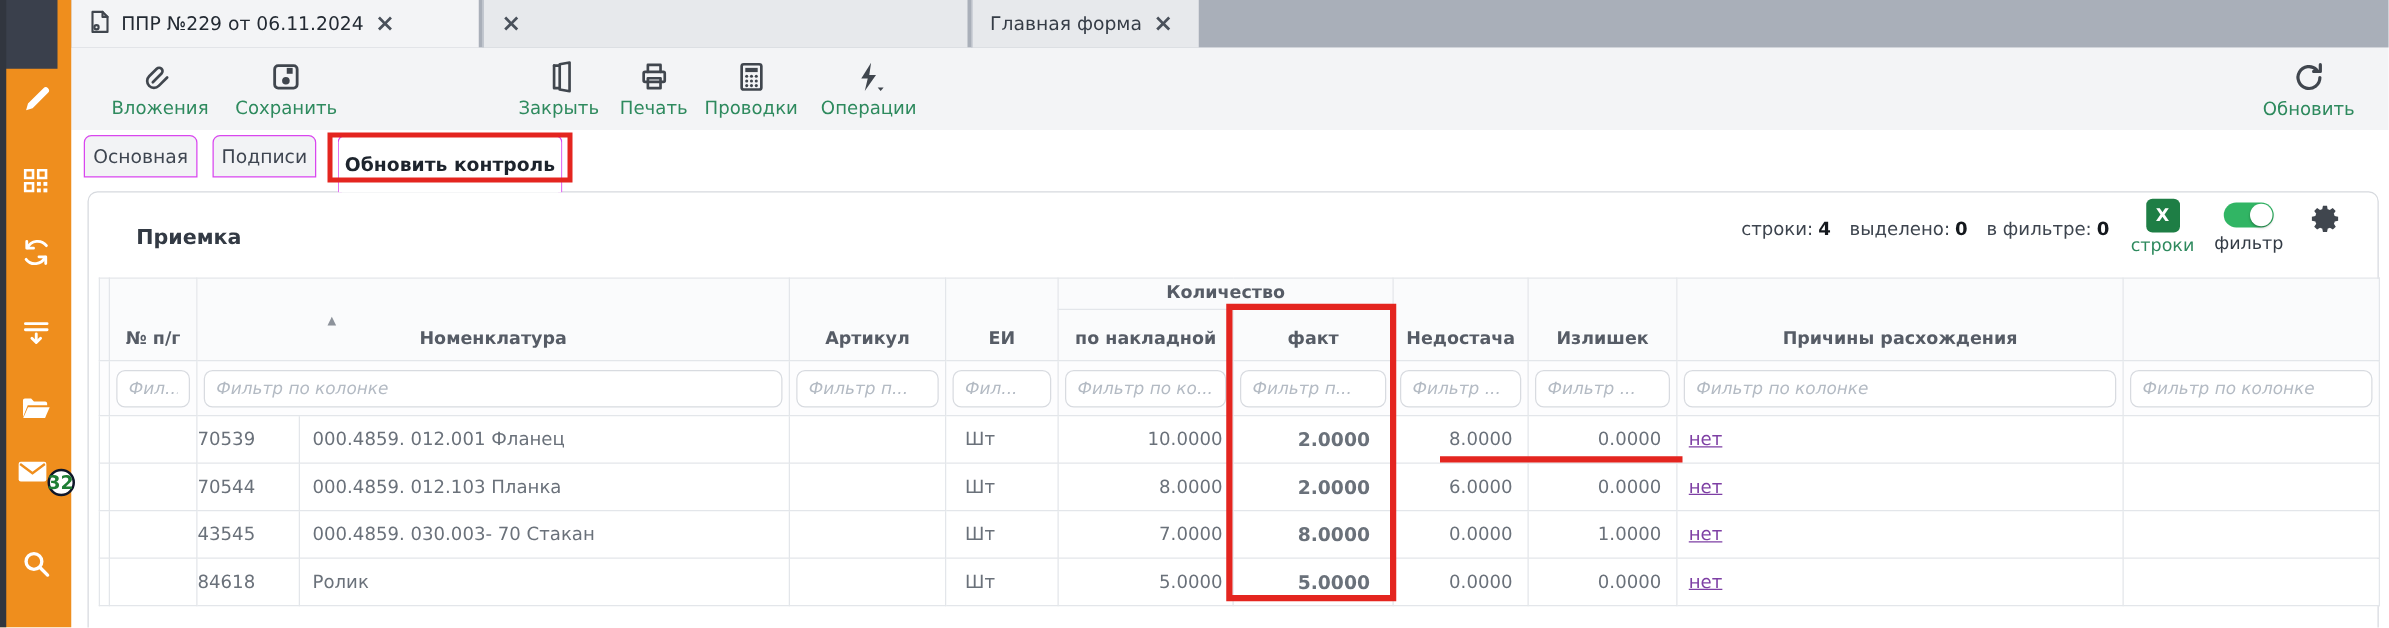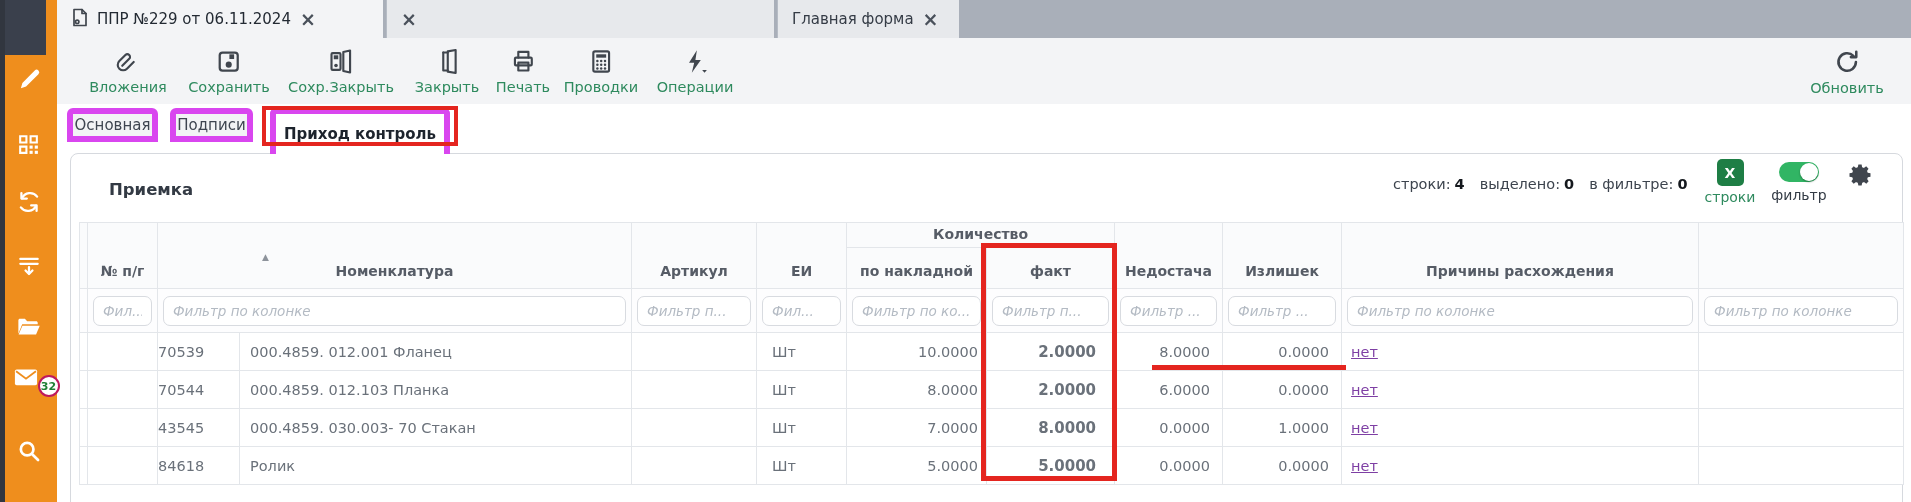--- a/index.html
+++ b/index.html
@@ -6,38 +6,38 @@
   html,body { width:1911px; height:502px; }
   body { font-family:"DejaVu Sans","Liberation Sans",sans-serif; background:#fff; position:relative; overflow:hidden; }
   #app { position:absolute; inset:0; width:1911px; height:502px; }
 
   
   .edge-strip { position:absolute; left:0; top:0; width:5px; height:502px; background:#31363f; z-index:6; }
   .rail { position:absolute; left:0; top:0; width:57px; height:502px; background:#ef8e1d; z-index:5; }
   .rail-top-square { position:absolute; left:0; top:0; width:46px; height:55px; background:#3a404c; }
   .rail-btn { position:absolute; left:0; width:57px; height:40px; display:flex; align-items:center; justify-content:center; cursor:pointer; }
   .rail-btn svg { display:block; }
-  .badge { position:absolute; left:26px; top:14px; width:22px; height:22px; background:#fff; border:2px solid #be185d; border-radius:50%; color:#1e7e34; font-size:11px; font-weight:bold; display:flex; align-items:center; justify-content:center; }
+  .badge { position:absolute; left:26px; top:14px; width:22px; height:22px; background:#fff; border:2px solid #0f172a; border-radius:50%; color:#1e7e34; font-size:15px; font-weight:bold; display:flex; align-items:center; justify-content:center; }
 
   
   .tabbar { position:absolute; left:46px; top:0; width:1865px; height:38px; background:#a9afb9; z-index:4; }
   .wtab { position:absolute; top:0; height:38px; display:flex; align-items:center; gap:9px; padding:0 14px; font-size:15px; color:#353c46; cursor:pointer; }
   .wtab.active { background:#f3f4f6; color:#232a33; }
   .wtab.inactive { background:#e7e9ec; border-left:1px solid #b6bcc5; }
   .wtab .close { font-size:19px; font-weight:bold; color:#4a515b; line-height:1; cursor:pointer; }
 
   
   .toolbar { position:absolute; left:57px; top:38px; width:1854px; height:66px; background:#f3f4f6; z-index:3; }
   .tbtn { position:absolute; top:10px; transform:translateX(-50%); display:flex; flex-direction:column; align-items:center; gap:4px; cursor:pointer; }
   .tbtn .lbl { font-size:14.5px; color:#2e8a5e; white-space:nowrap; }
   .tbtn svg { display:block; }
 
   
   .subtabs { position:absolute; top:107px; left:0; width:100%; height:47px; z-index:2; }
-  .stab { position:absolute; top:1px; height:34px; background:#f2f3f5; border:6px solid #d946ef; border-radius:6px 6px 0 0; display:flex; align-items:center; justify-content:center; font-size:15px; color:#3e4550; cursor:pointer; }
+  .stab { position:absolute; top:1px; height:34px; background:#f2f3f5; border:1px solid #d946ef; border-radius:6px 6px 0 0; display:flex; align-items:center; justify-content:center; font-size:15px; color:#3e4550; cursor:pointer; }
   .stab.active { background:#fff; font-weight:bold; color:#1d242d; height:46px; border-bottom:none; z-index:3; }
 
   
   .panel { position:absolute; left:70px; top:153px; width:1833px; height:360px; background:#fff; border:1px solid #d6d9de; border-radius:8px 8px 0 0; z-index:1; }
   .panel-title { position:absolute; left:38px; top:26px; font-size:16.5px; font-weight:bold; color:#333a44; }
   .stats { position:absolute; left:1322px; top:22px; display:flex; gap:15px; font-size:14.5px; color:#3d444e; white-space:nowrap; }
   .stats b { color:#14181d; margin-left:4px; }
   .export-box { position:absolute; left:1630px; top:5px; width:58px; text-align:center; cursor:pointer; }
   .excel-icon { width:27px; height:27px; margin:0 auto; background:#1e7e45; border-radius:5px; color:#fff; font-weight:bold; font-size:14px; display:flex; align-items:center; justify-content:center; }
   .export-box .lbl { font-size:14px; color:#2e8a5e; margin-top:3px; }
@@ -116,31 +116,20 @@
     <div class="tbtn" style="left:172px;">
       <span>
         <svg class="ic" width="27" height="27" viewBox="0 0 24 24" style="stroke-width:2">
             <rect x="4" y="4" width="16" height="16" rx="2.5"></rect>
             <rect x="12.6" y="5.6" width="4.2" height="4.2" fill="#40464e" stroke="none"></rect>
             <circle cx="12" cy="14.8" r="2.7" fill="#40464e" stroke="none"></circle>
           </svg>
       </span>
       <span class="lbl">Сохранить</span>
     </div>
-    <div class="tbtn" style="left:284px;">
-      <span>
-        <svg class="ic" width="27" height="27" viewBox="0 0 24 24" style="stroke-width:1.9">
-            <rect x="4" y="4.5" width="8" height="15" rx="1"></rect>
-            <rect x="6" y="6.5" width="4" height="3.5" fill="#40464e" stroke="none"></rect>
-            <circle cx="8" cy="15.5" r="1.6" fill="#40464e" stroke="none"></circle>
-            <path d="M14.5 3.5 20.5 2.2 V21.8 L14.5 20.5 z"></path>
-          </svg>
-      </span>
-      <span class="lbl">Сохр.Закрыть</span>
-    </div>
     <div class="tbtn" style="left:390px;">
       <span>
         <svg class="ic" width="27" height="27" viewBox="0 0 24 24" style="stroke-width:1.9">
             <path d="M8.5 4 h4"></path>
             <path d="M8.5 4 v16 h4"></path>
             <path d="M12.5 3 19.5 1.8 V22.2 L12.5 21 z"></path>
           </svg>
       </span>
       <span class="lbl">Закрыть</span>
     </div>
@@ -195,21 +184,21 @@
   </div>
 
   <div class="subtabs">
     <div class="stab" style="left:67px; width:91px;">
       <span>Основная</span>
     </div>
     <div class="stab" style="left:170px; width:83px;">
       <span>Подписи</span>
     </div>
     <div class="stab active" style="left:270px; width:180px;">
-      <span>Приход контроль</span>
+      <span>Обновить контроль</span>
     </div>
   </div>
 
   <div class="panel">
     <div class="panel-title">Приемка</div>
 
     <div class="stats">
       <span><span>строки:</span><b>4</b></span>
       <span><span>выделено:</span><b>0</b></span>
       <span><span>в фильтре:</span><b>0</b></span>

